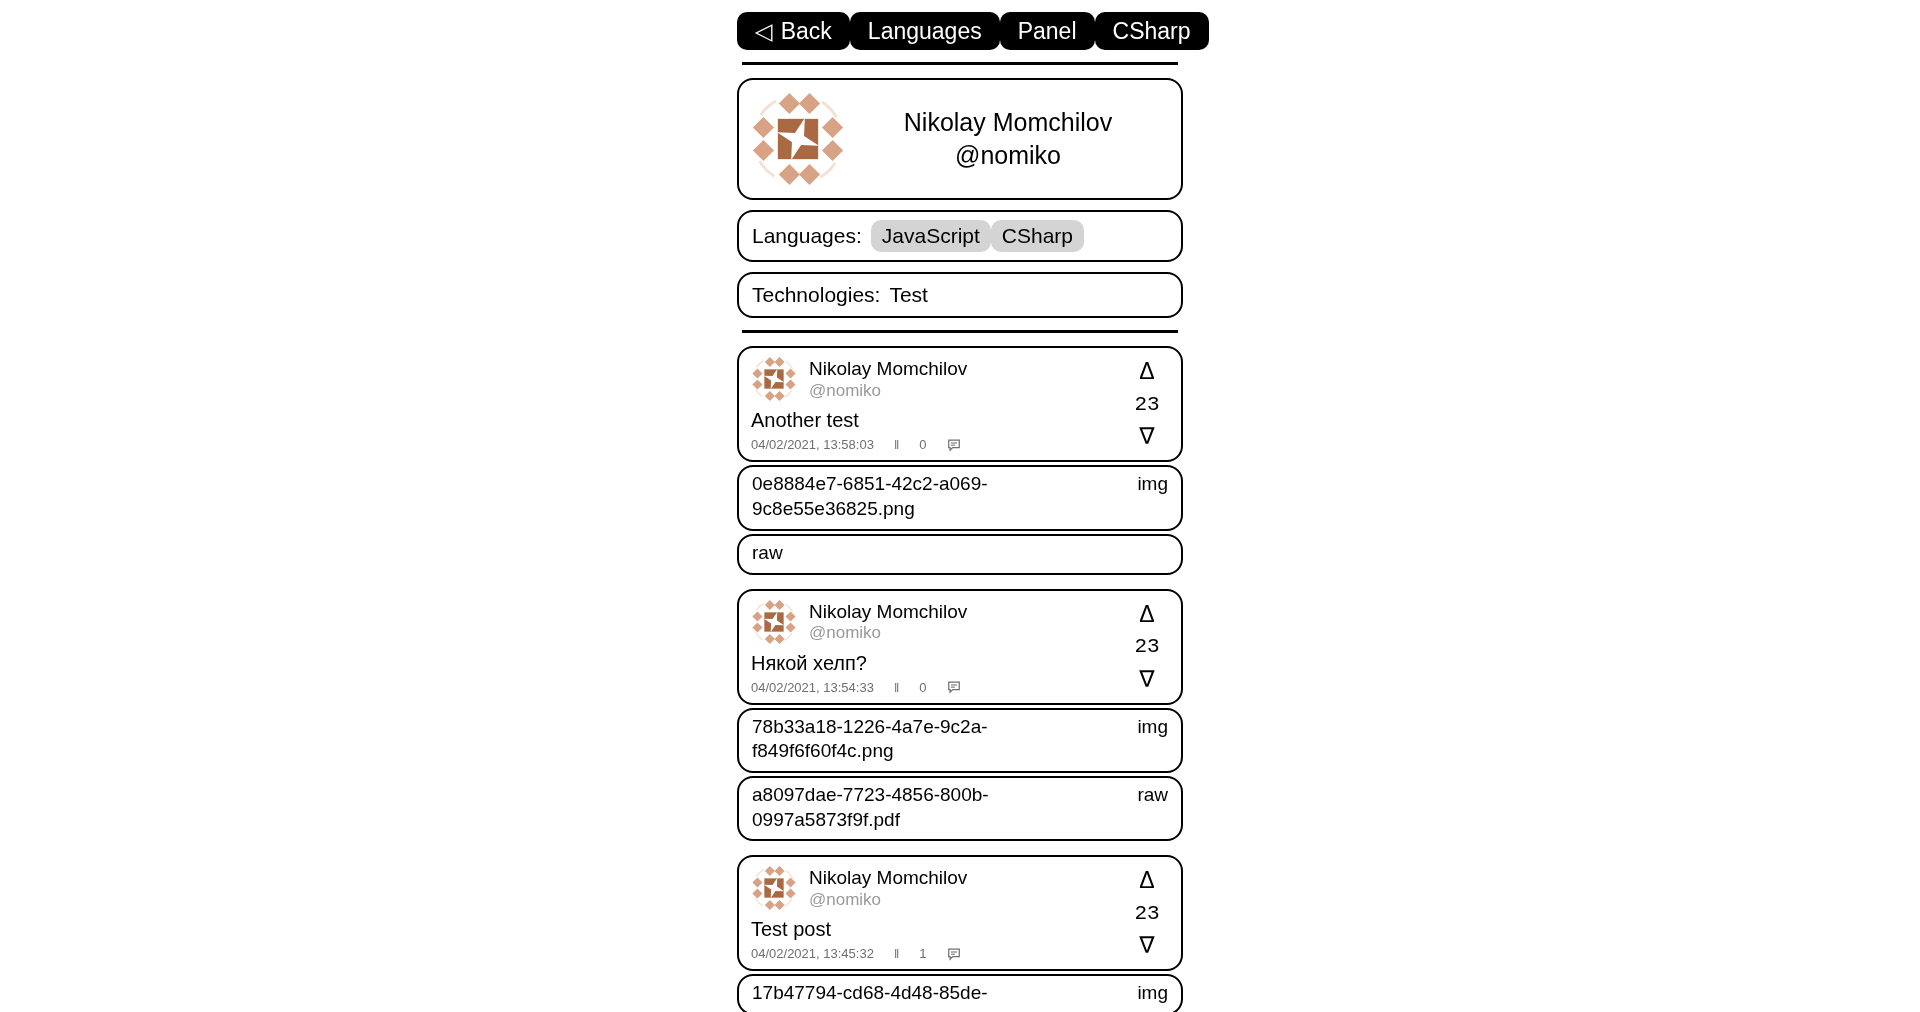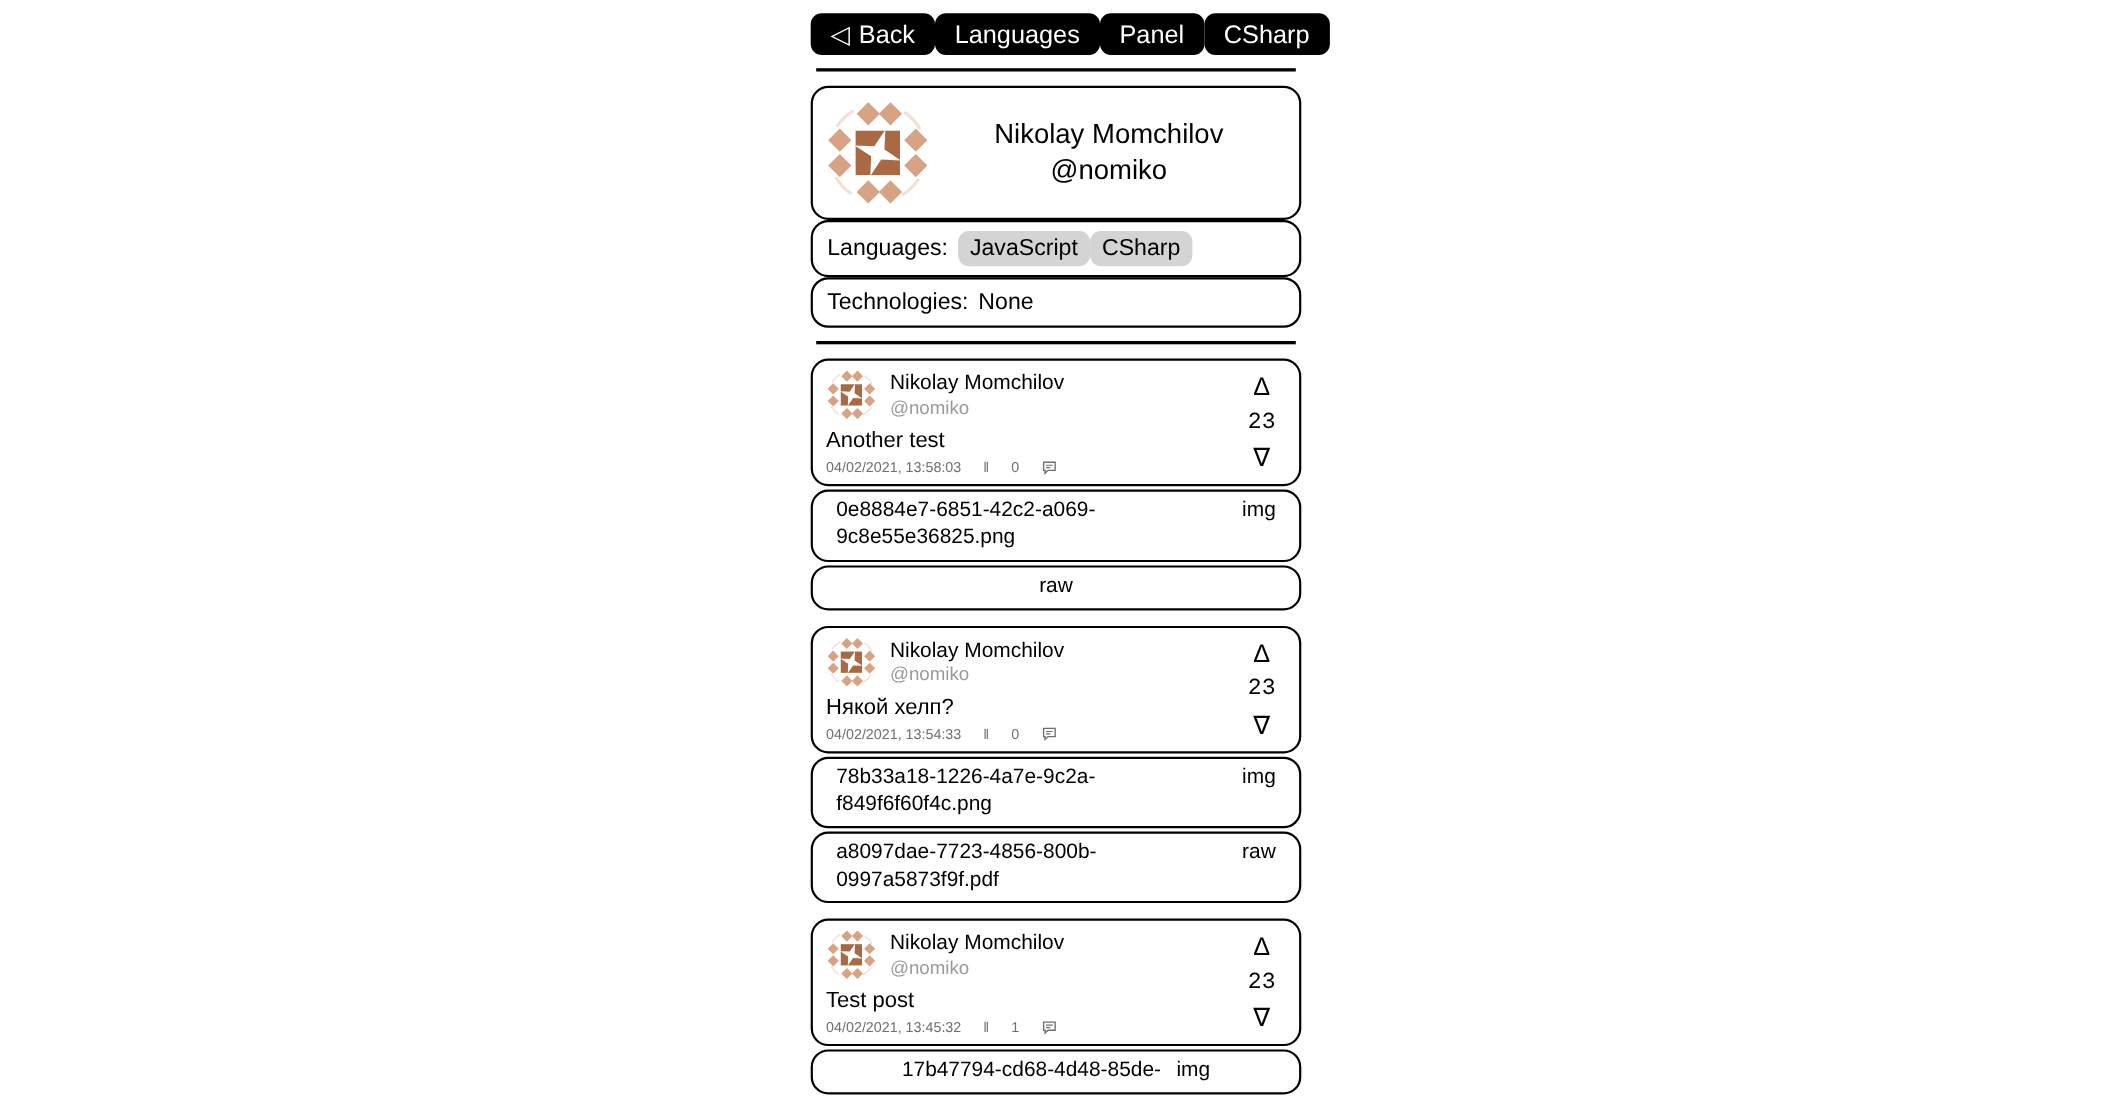--- a/index.html
+++ b/index.html
@@ -57,20 +57,21 @@
   }
   .avatar-lg { width: 96px; height: 96px; flex: 0 0 96px; }
   .avatar-sm { width: 46px; height: 46px; flex: 0 0 46px; }
   .profile-names {
     flex: 1;
     text-align: center;
     font-size: 25px;
     line-height: 1.35;
   }
   .info-card {
+    margin-top: 10px;
     padding: 8px 13px;
     font-size: 21px;
     display: flex;
     align-items: center;
     flex-wrap: wrap;
     gap: 9px;
     min-height: 46px;
   }
   .badge {
     background: var(--badge-bg, #d4d4d4);
@@ -123,21 +124,21 @@
     color: #000;
   }
   .vote-count { font-size: 21px; line-height: 1; font-family: Liberation Mono, monospace; }
 
   .attachment {
     border: 2px solid #000;
     border-radius: 16px;
     margin-top: 3px;
     padding: 5px 13px 7px 13px;
     display: flex;
-    justify-content: center;
+    justify-content: space-between;
     align-items: flex-start;
     gap: 14px;
     font-size: 19px;
     line-height: 1.3;
     cursor: pointer;
   }
   .attachment-name { max-width: 355px; overflow-wrap: break-word; }
   .attachment-type { white-space: nowrap; }
 
   .svg-defs { position: absolute; width: 0; height: 0; overflow: hidden; }
@@ -192,21 +193,21 @@
     </div>
   </section>
 
   <section class="card info-card">
     <span>Languages:</span>
     <span id="languages-badges"><span class="badge">JavaScript</span><span class="badge">CSharp</span></span>
   </section>
 
   <section class="card info-card">
     <span>Technologies:</span>
-    <span>None</span>
+    <span>Test</span>
   </section>
 
   <hr class="rule">
 
   <div id="posts">
   <article class="post-group">
     <div class="card post-card">
       <div class="post-main">
         <div class="post-header">
           <svg class="avatar-sm" viewBox="0 0 100 100">

